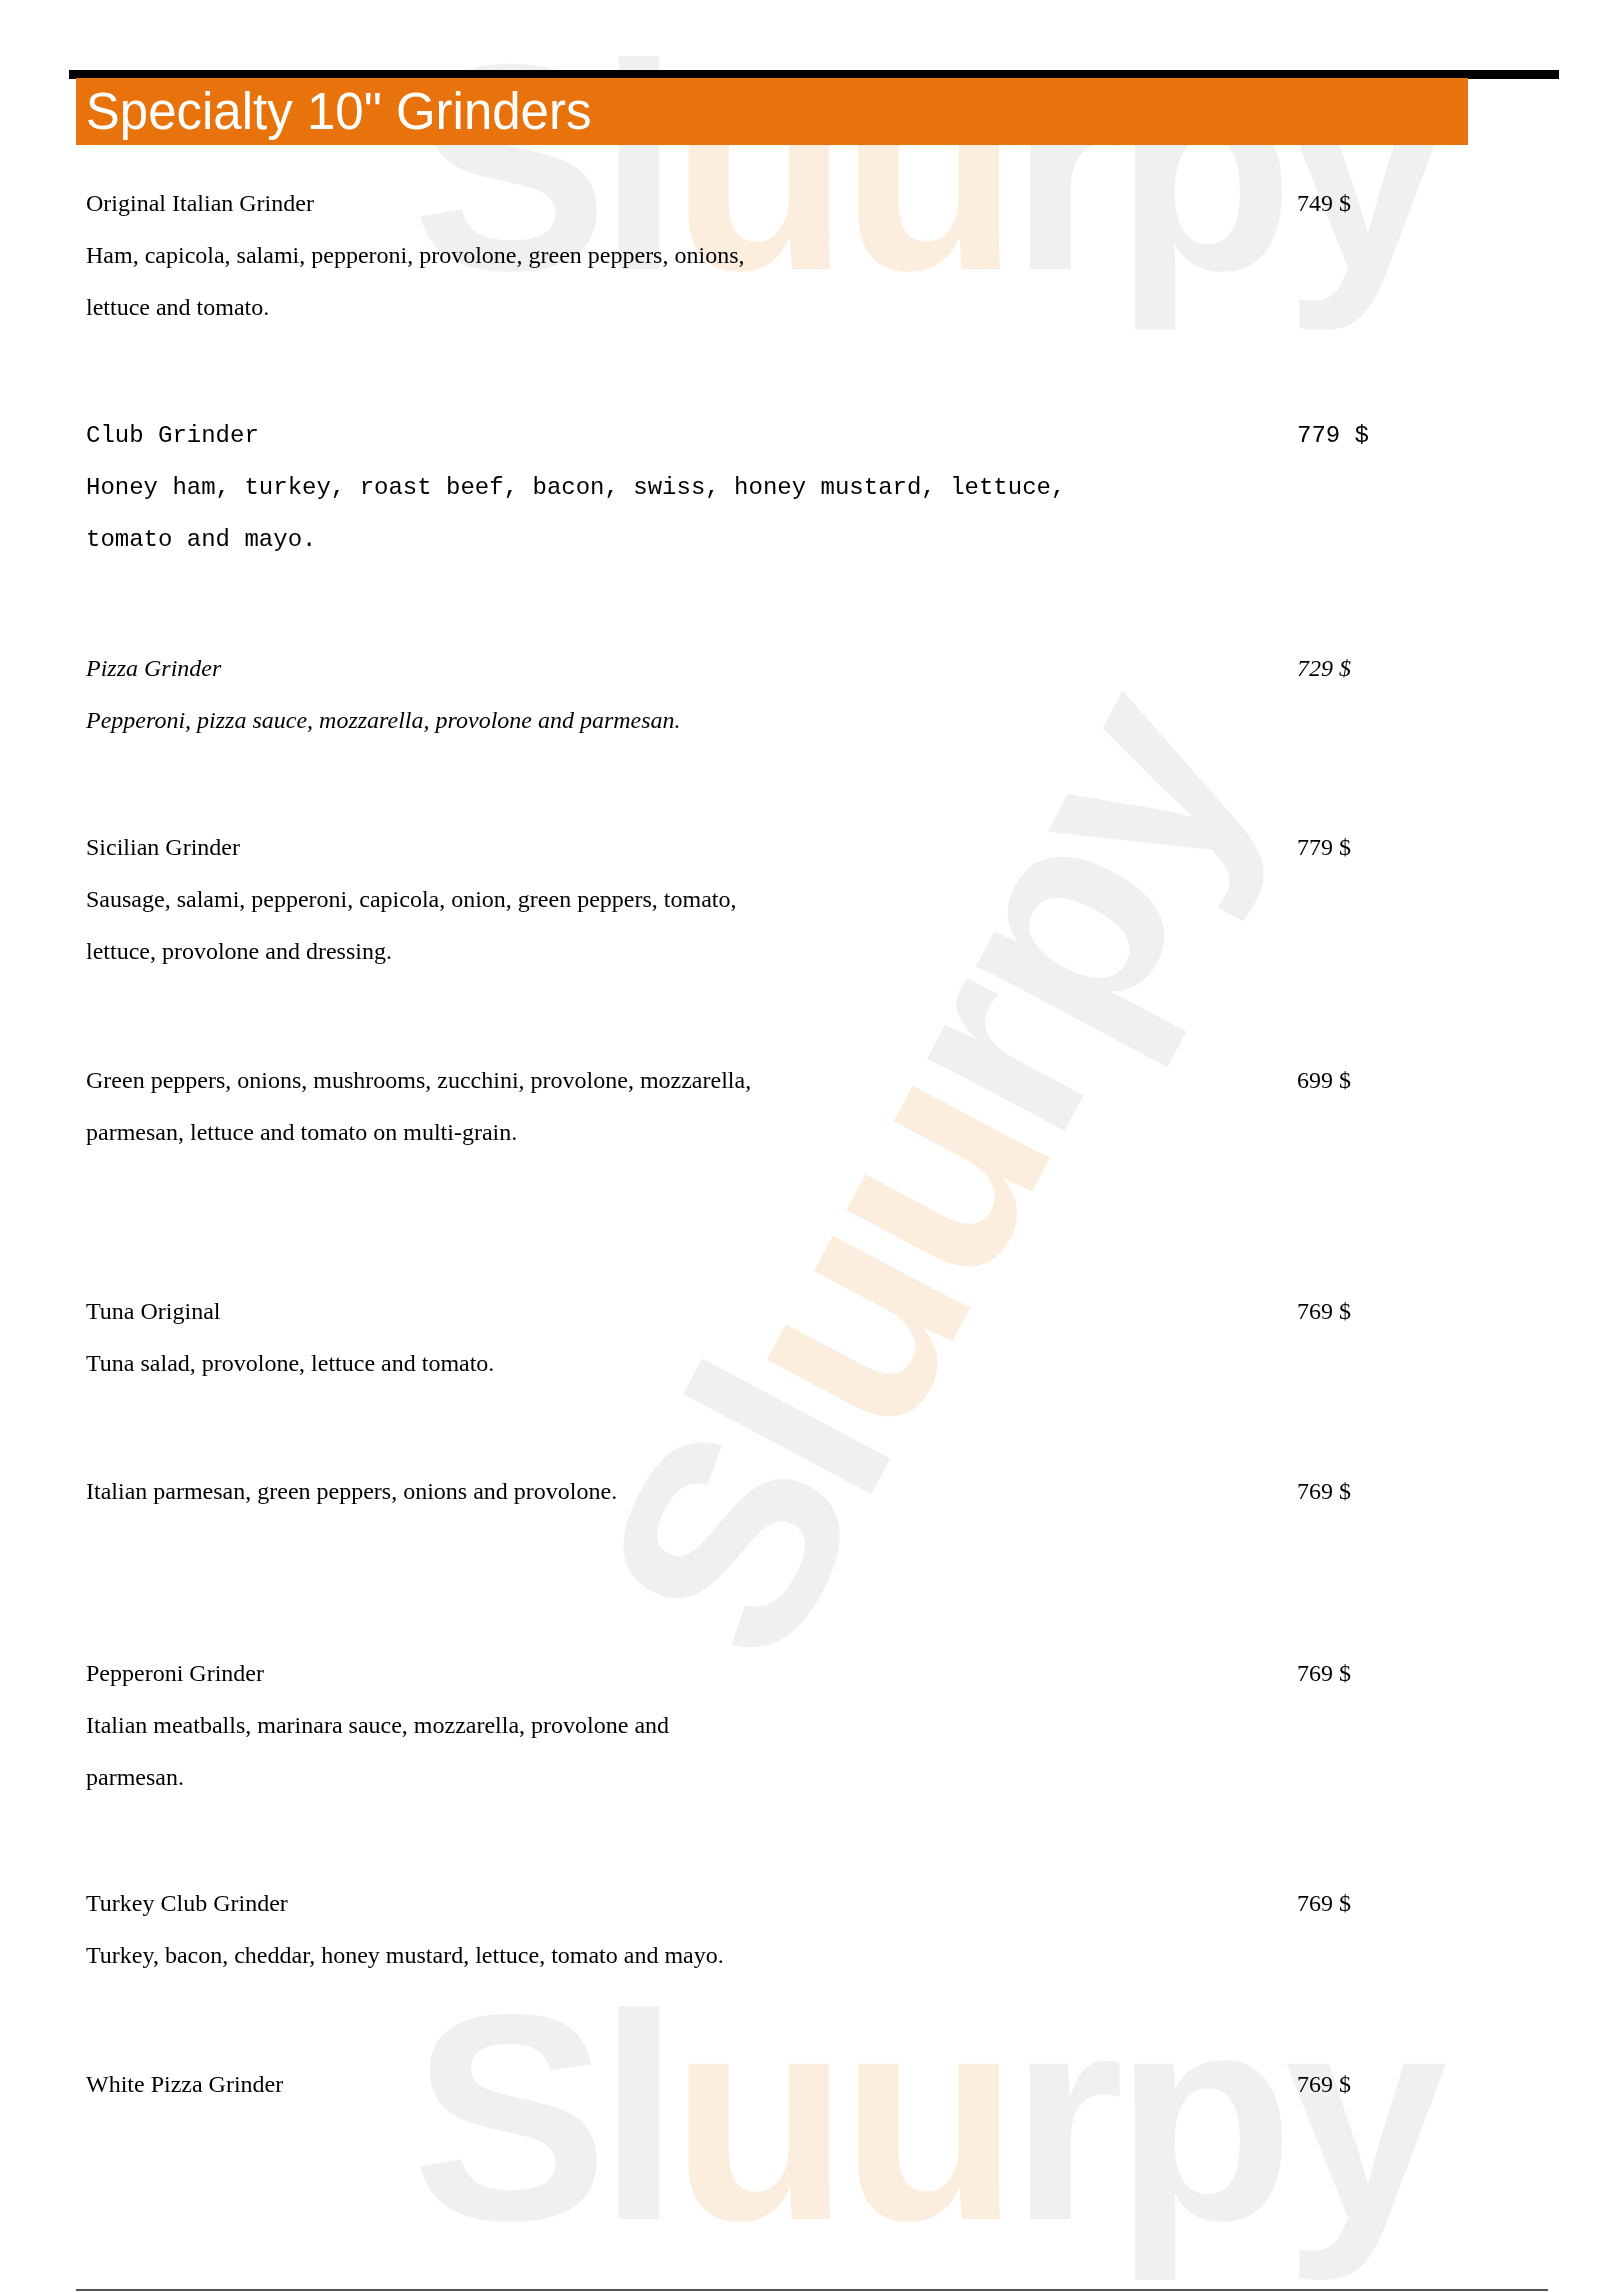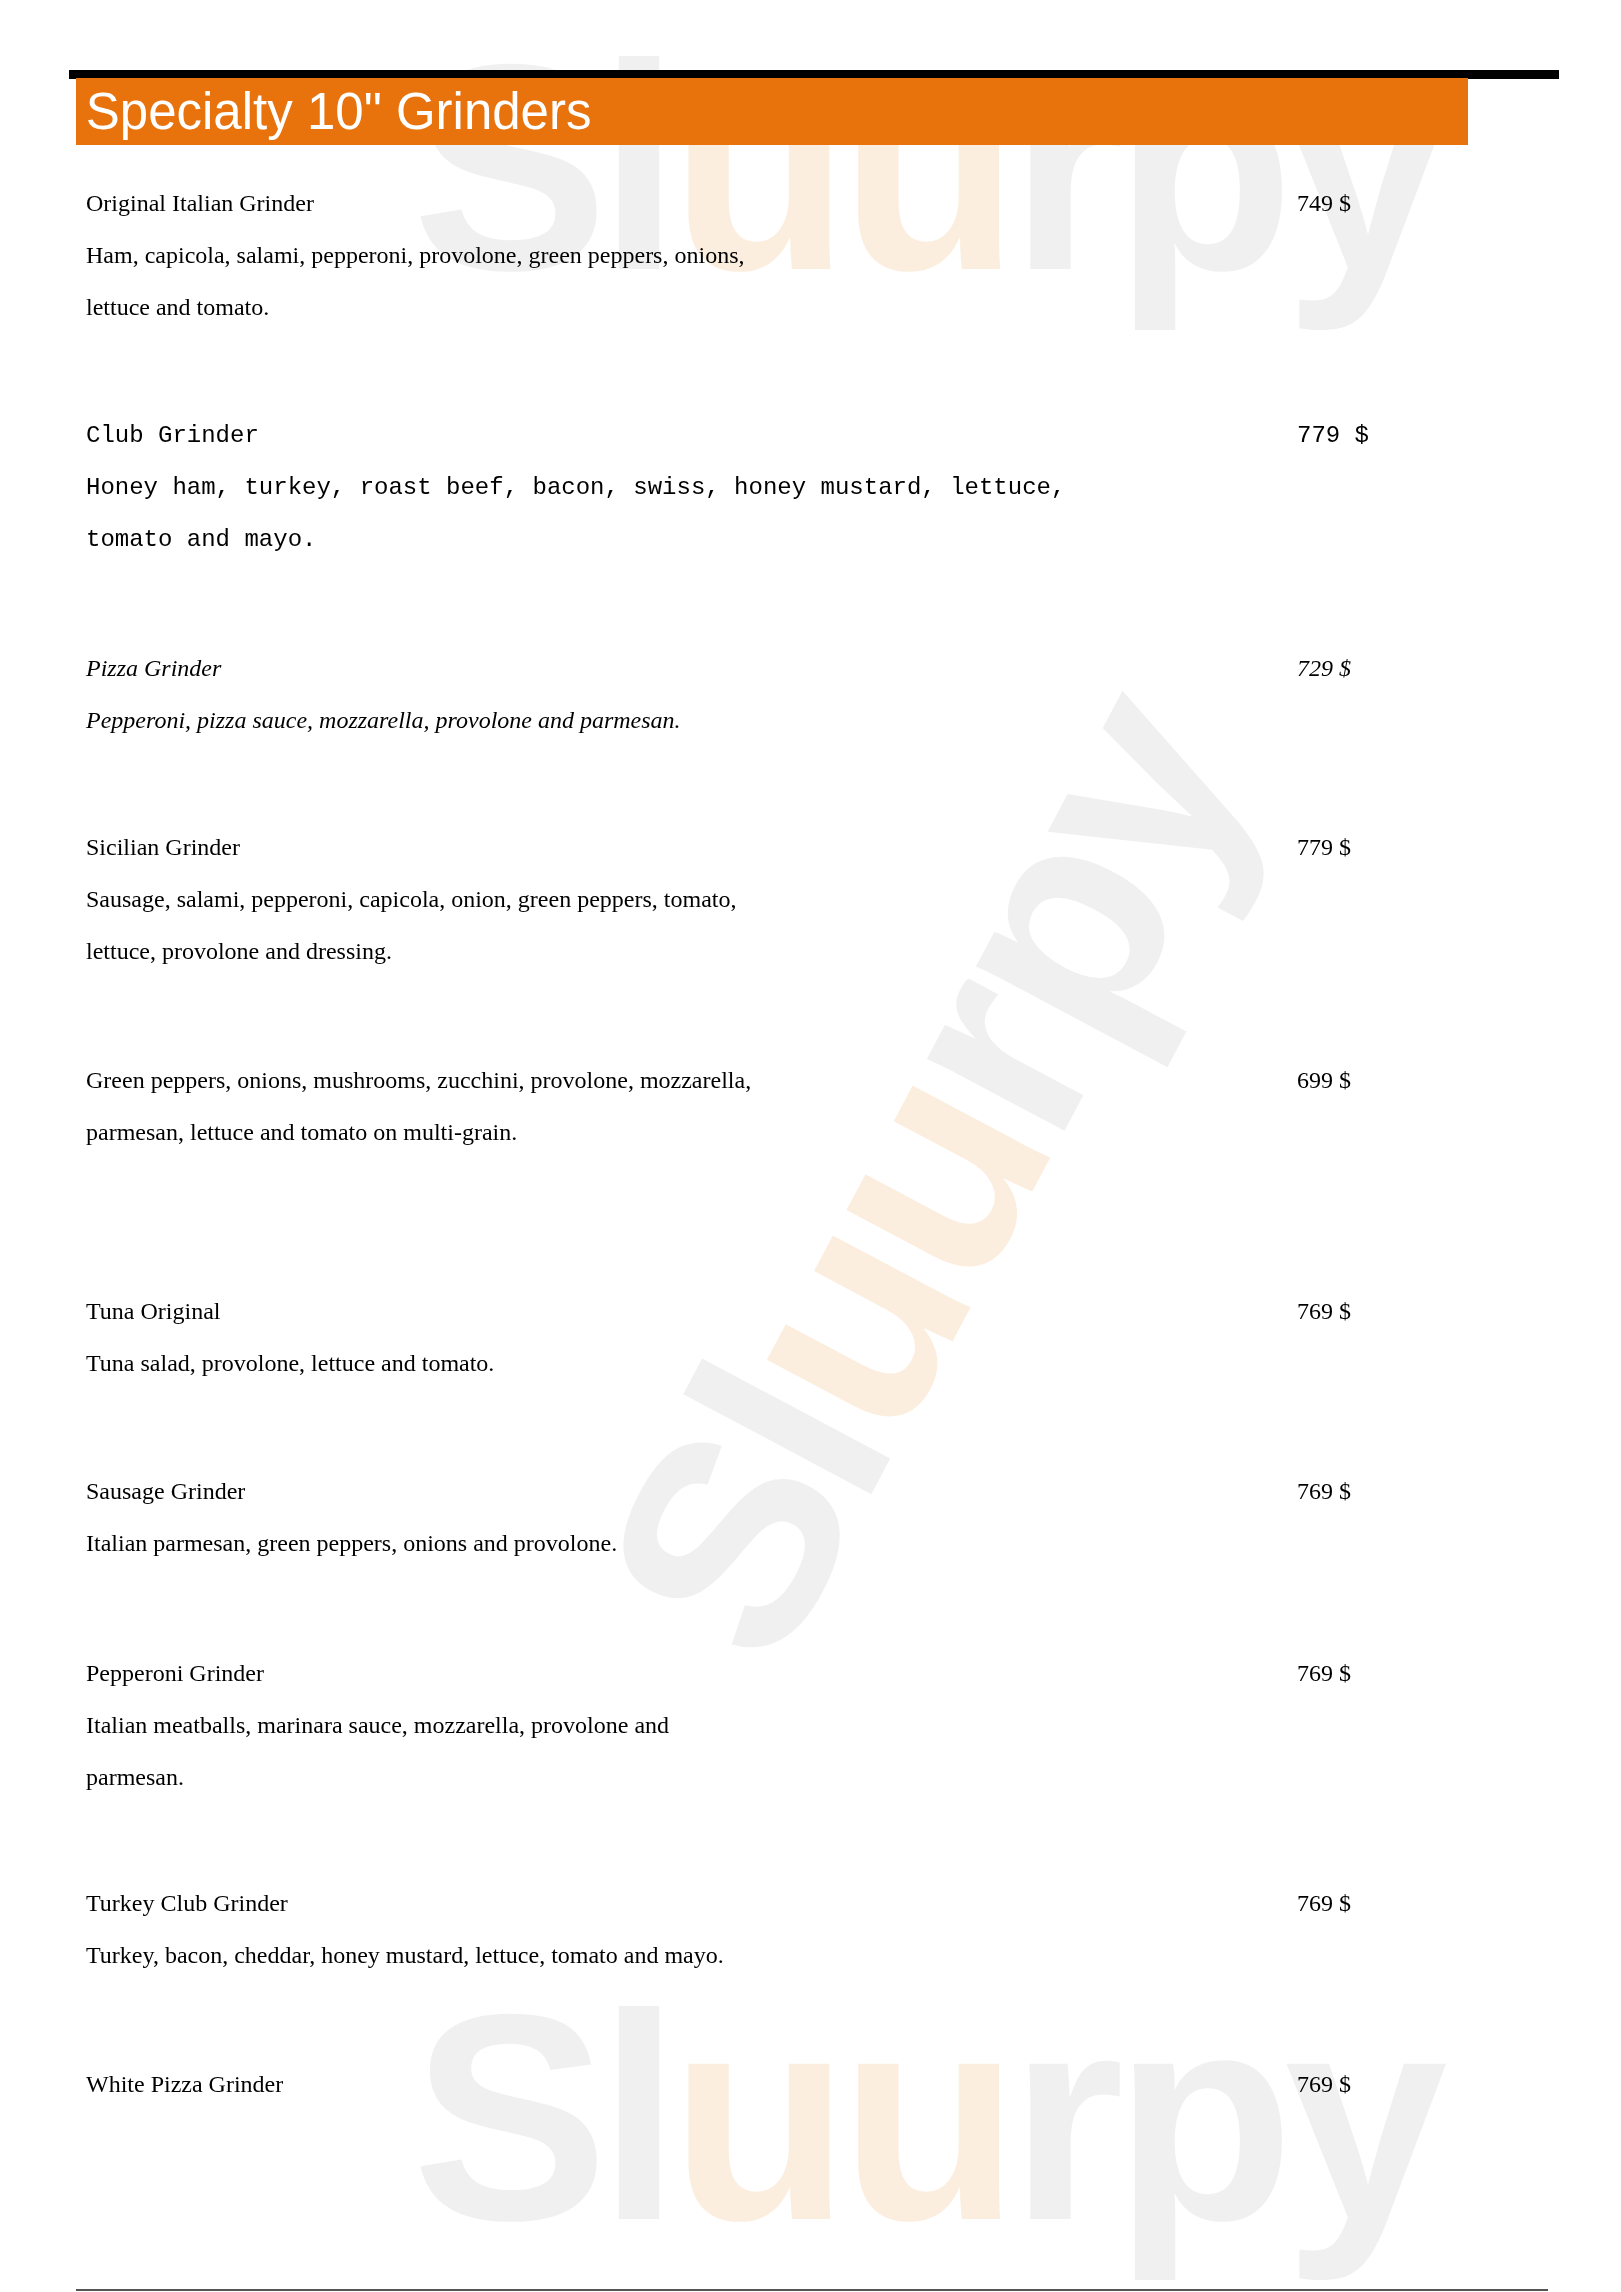--- a/index.html
+++ b/index.html
@@ -59,21 +59,20 @@
   <div class="item-desc">Green peppers, onions, mushrooms, zucchini, provolone, mozzarella,
 parmesan, lettuce and tomato on multi-grain.</div>
   <div class="item-price">699 $</div>
 </div>
 <div class="item" style="top:1285px;">
   <div class="item-name">Tuna Original</div>
   <div class="item-desc">Tuna salad, provolone, lettuce and tomato.</div>
   <div class="item-price">769 $</div>
 </div>
 <div class="item" style="top:1465px;">
-  <div class="item-name">Sausage Grinder</div>
   <div class="item-desc">Italian parmesan, green peppers, onions and provolone.</div>
   <div class="item-price">769 $</div>
 </div>
 <div class="item" style="top:1647px;">
   <div class="item-name">Pepperoni Grinder</div>
   <div class="item-desc">Italian meatballs, marinara sauce, mozzarella, provolone and
 parmesan.</div>
   <div class="item-price">769 $</div>
 </div>
 <div class="item" style="top:1877px;">

